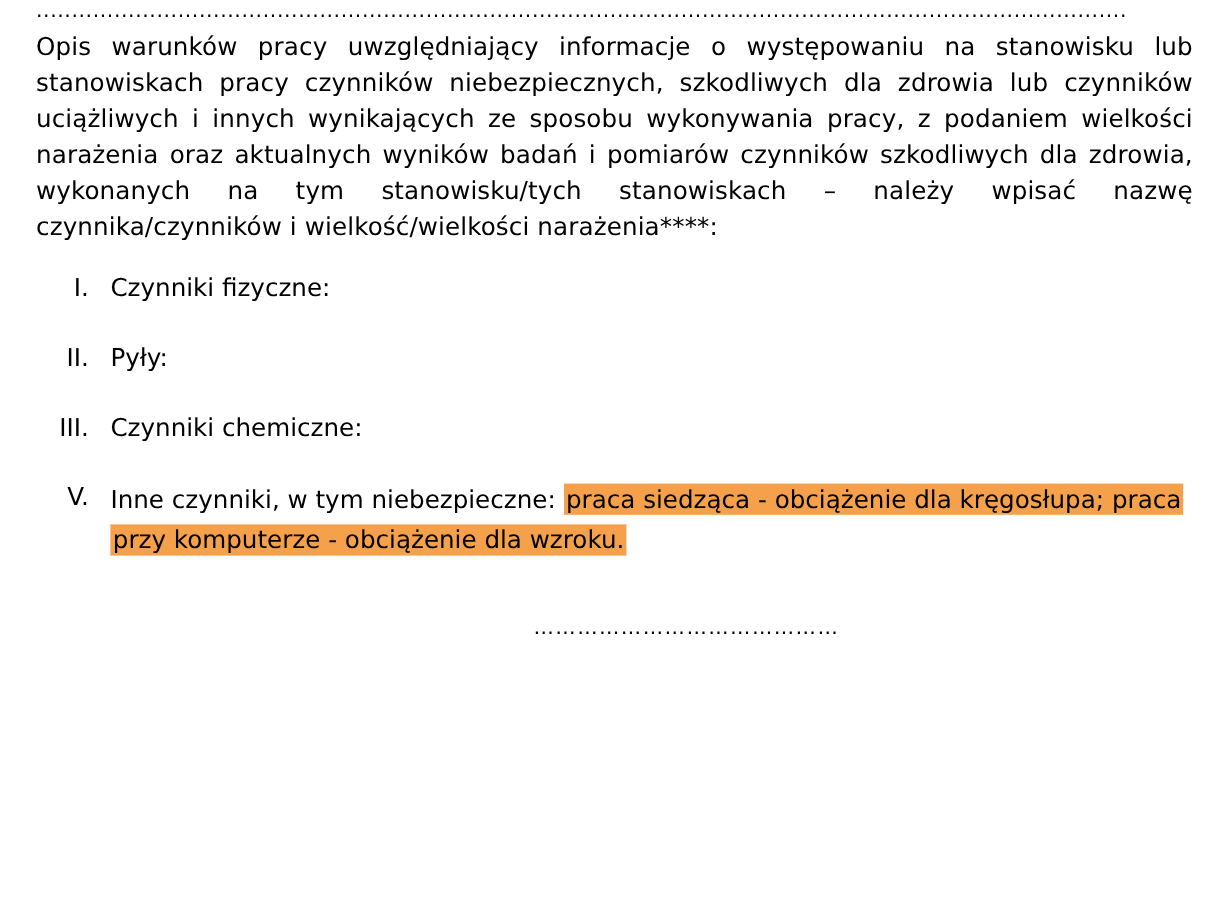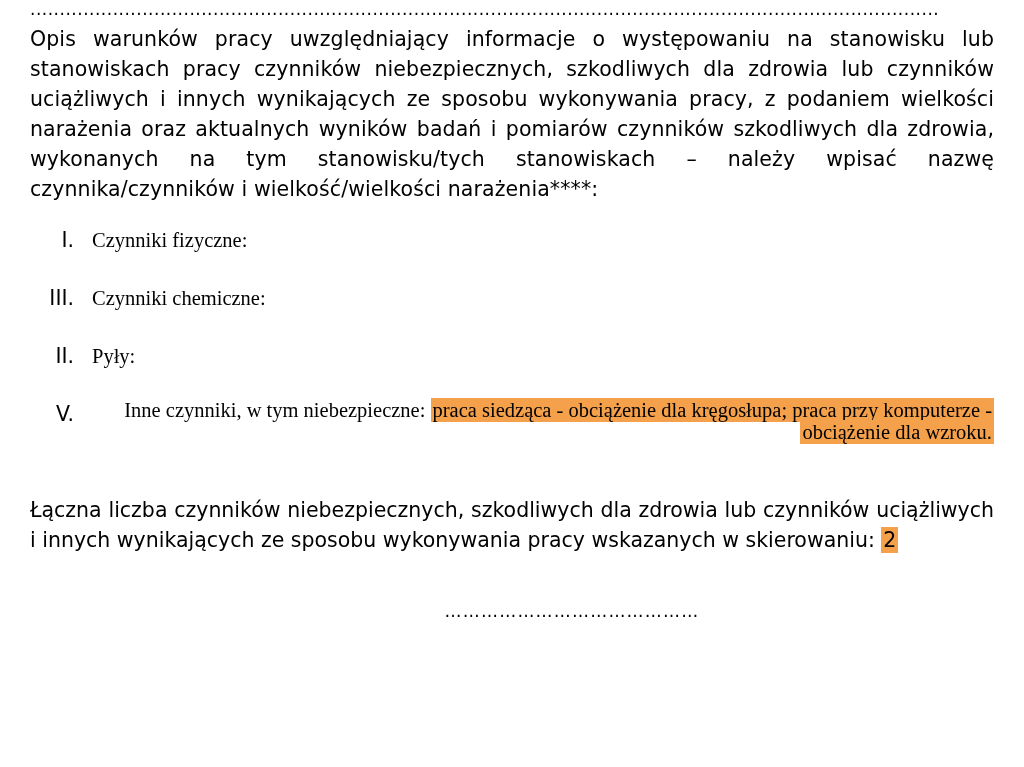--- a/index.html
+++ b/index.html
@@ -54,31 +54,29 @@
   }
   .factor-num {
     width: 62px;
     flex: 0 0 62px;
     text-align: right;
     padding-right: 18px;
     box-sizing: border-box;
   }
   .factor-text {
     flex: 1 1 auto;
-    font-family: Liberation Serif, serif;
   }
   .hl {
     background: #F5A04A;
     padding: 1px 2px;
     box-decoration-break: clone;
     -webkit-box-decoration-break: clone;
   }
   .factor-row.multi .factor-text {
-    line-height: 22px;
-    text-align: right;
+    line-height: 34px;
   }
   .summary {
     font-size: 20.5px;
     line-height: 30px;
     text-align: justify;
     text-justify: inter-word;
     margin-top: 52px;
   }
   .signature {
     margin-top: 46px;
@@ -108,36 +106,35 @@
   <p class="intro">Opis warunków pracy uwzględniający informacje o występowaniu na stanowisku lub stanowiskach pracy czynników niebezpiecznych, szkodliwych dla zdrowia lub czynników uciążliwych i innych wynikających ze sposobu wykonywania pracy, z podaniem wielkości narażenia oraz aktualnych wyników badań i pomiarów czynników szkodliwych dla zdrowia, wykonanych na tym stanowisku/tych stanowiskach – należy wpisać nazwę czynnika/czynników i wielkość/wielkości narażenia****:</p>
 
   <div class="factor-list">
 
     <div class="factor-row">
       <span class="factor-num">I.</span>
       <span class="factor-text">Czynniki fizyczne:</span>
     </div>
 
     <div class="factor-row">
-      <span class="factor-num">III.</span>
-      <span class="factor-text">Czynniki chemiczne:</span>
+      <span class="factor-num">II.</span>
+      <span class="factor-text">Pyły:</span>
     </div>
 
     <div class="factor-row">
-      <span class="factor-num">II.</span>
-      <span class="factor-text">Pyły:</span>
+      <span class="factor-num">III.</span>
+      <span class="factor-text">Czynniki chemiczne:</span>
     </div>
 
 
     <div class="factor-row multi">
       <span class="factor-num">V.</span>
       <span class="factor-text"><span>Inne czynniki, w tym niebezpieczne:</span> <span class="hl">praca siedząca - obciążenie dla kręgosłupa; praca przy komputerze - obciążenie dla wzroku.</span></span>
     </div>
 
   </div>
 
-  <p class="summary"><span>Łączna liczba czynników niebezpiecznych, szkodliwych dla zdrowia lub czynników uciążliwych i innych wynikających ze sposobu wykonywania pracy wskazanych w skierowaniu: </span><span class="hl">2</span></p>
 
   <div class="signature">
     <span class="sig-dots">……………………………………</span>
   </div>
 
 </div>
 
 </body></html>

